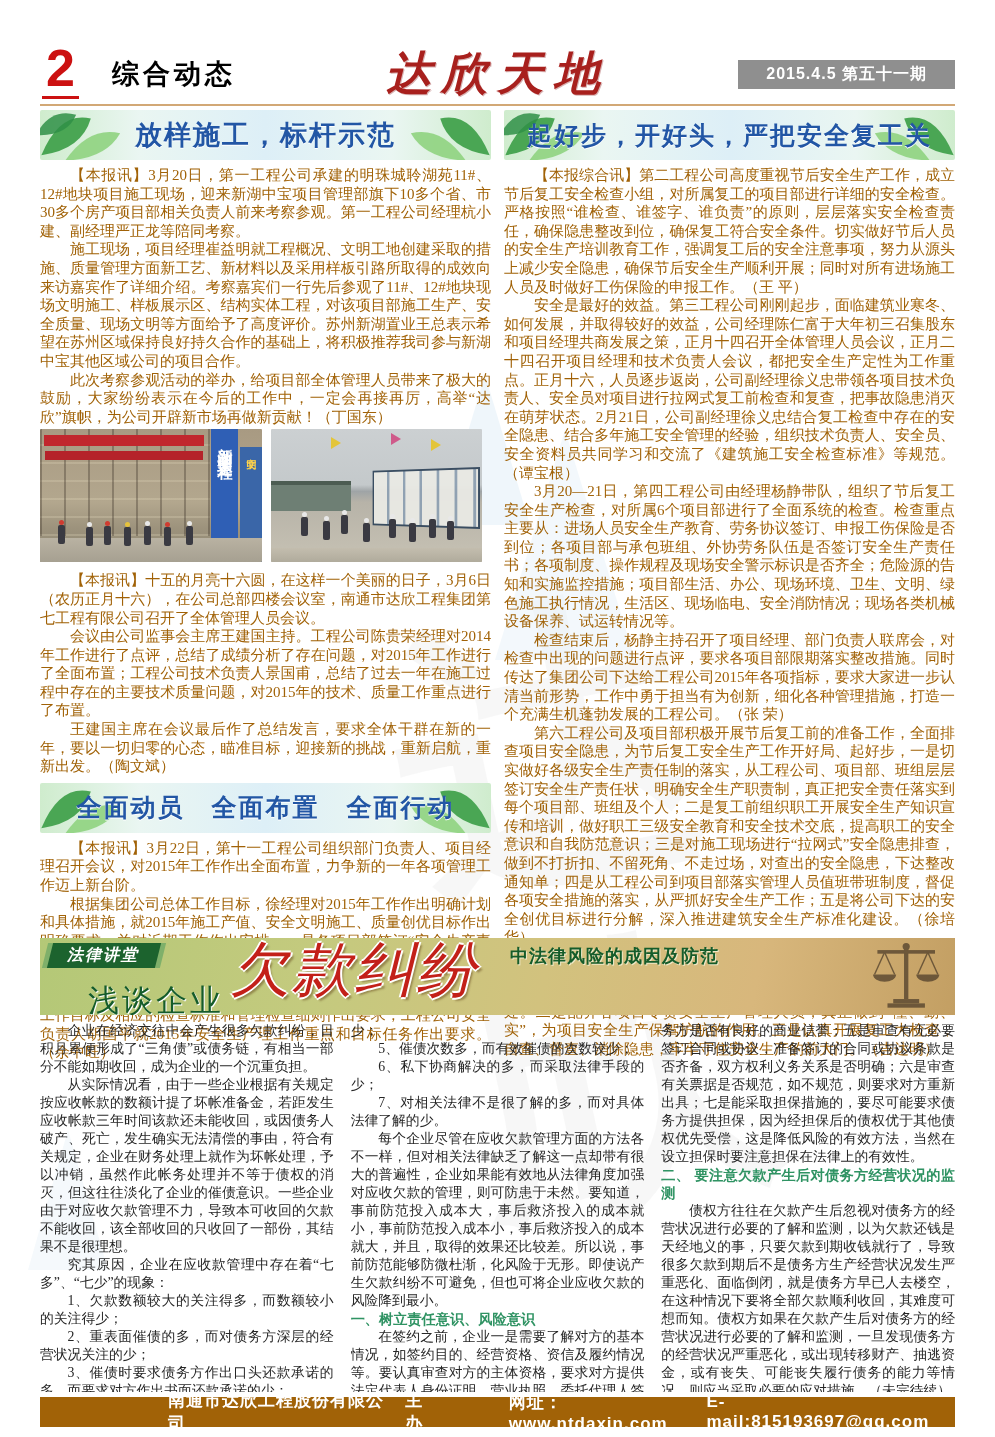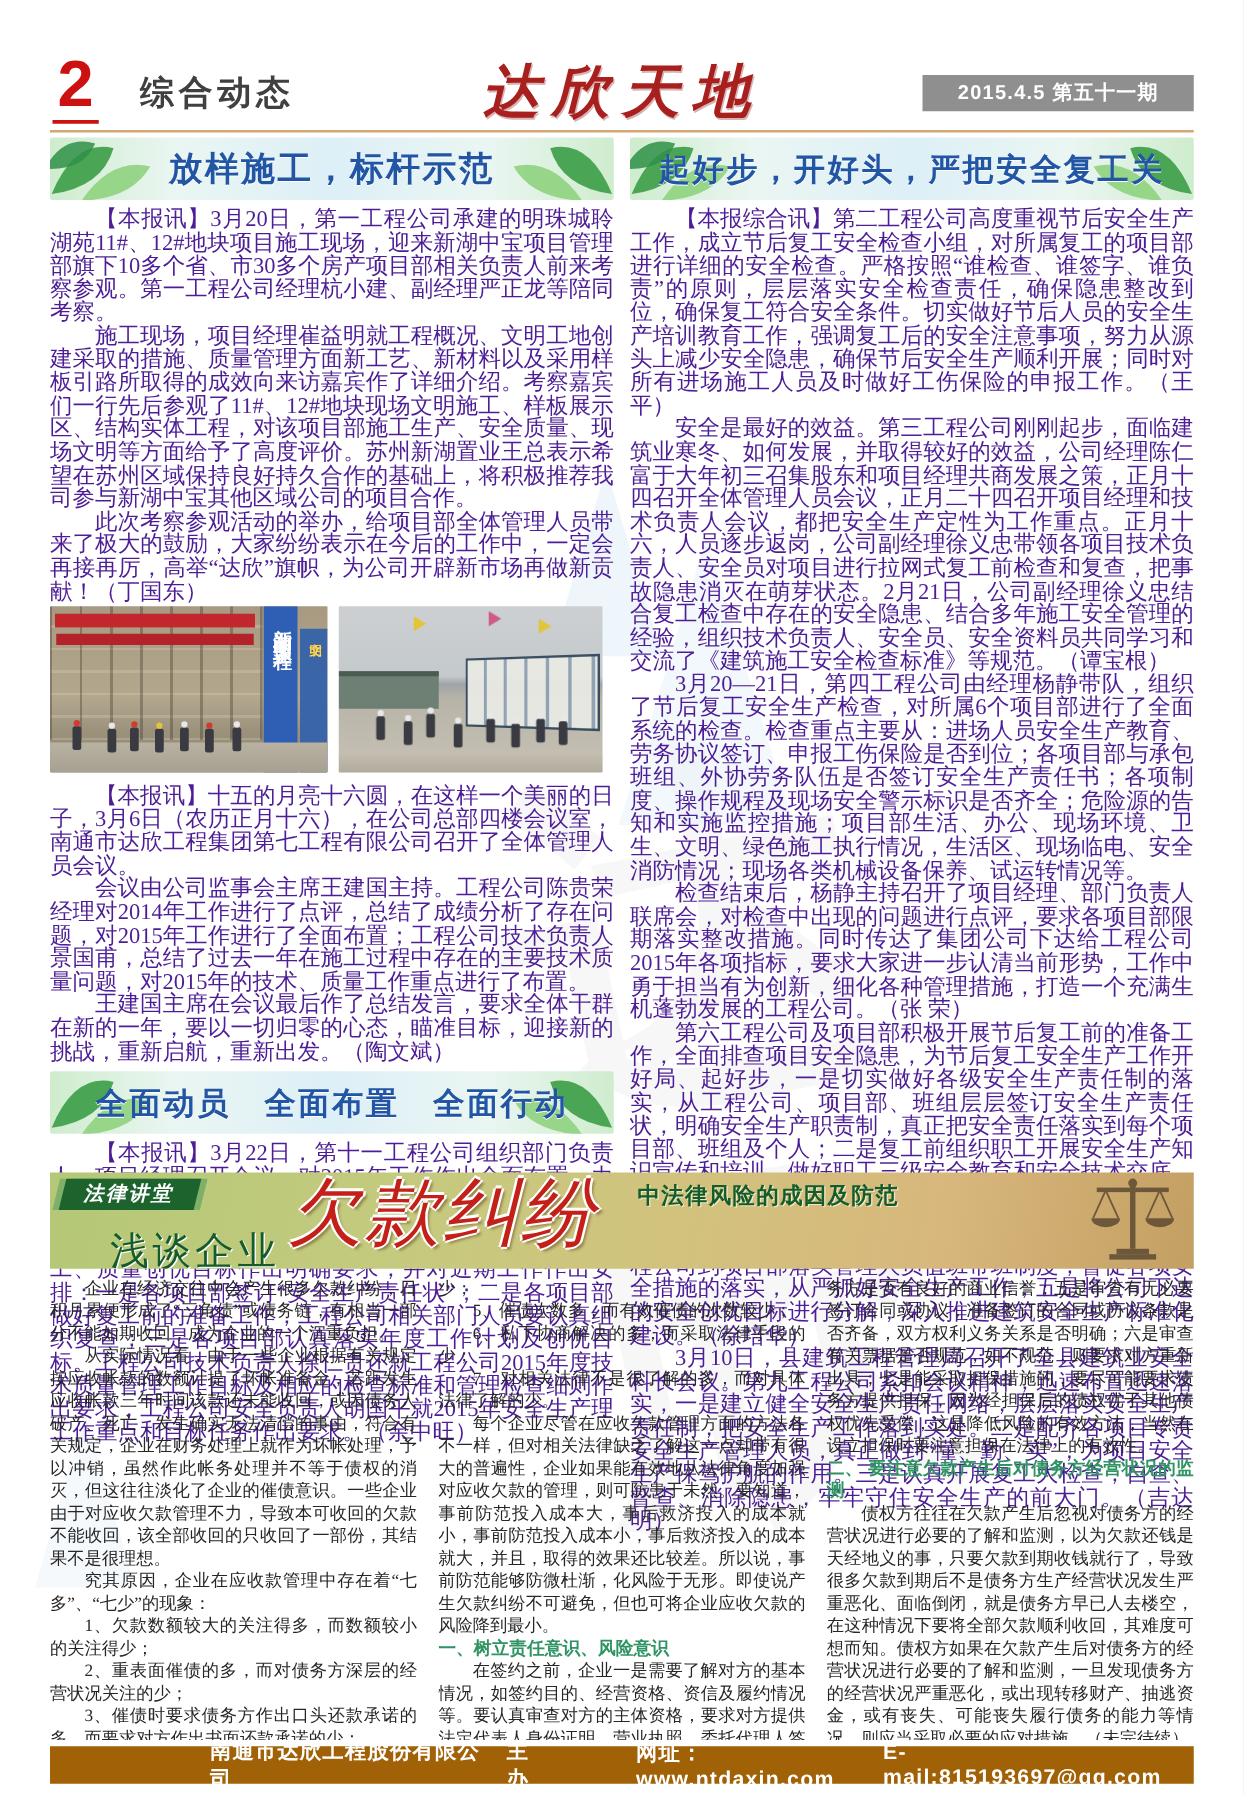--- a/index.html
+++ b/index.html
@@ -10,39 +10,39 @@
            color:#8a8a8a;opacity:0.06;transform:rotate(-12deg);font-weight:bold;z-index:0;pointer-events:none;}
   .wm-tri{position:absolute;width:0;height:0;opacity:.45;z-index:0;pointer-events:none;}
   .wm-tri.t1{left:440px;top:375px;border-left:45px solid transparent;border-right:45px solid transparent;border-bottom:150px solid #dcebf6;}
   .wm-tri.t2{left:495px;top:430px;border-left:70px solid transparent;border-right:70px solid transparent;border-bottom:230px solid #e4f0f8;}
   .wm-tri.t3{left:28px;top:1130px;border-left:40px solid transparent;border-right:40px solid transparent;border-bottom:140px solid #e9f2f9;}
   
   .header{position:absolute;top:46px;left:40px;right:40px;height:54px;z-index:2;}
   .pageno{position:absolute;left:2px;top:-4px;font-family:"Liberation Sans",sans-serif;
           font-size:52px;font-weight:bold;color:#cc1111;line-height:1;border-bottom:3px solid #cc1111;padding:0 4px 2px;}
   .section-title{position:absolute;left:72px;top:10px;font-family:"Liberation Sans",sans-serif;
-          font-size:27px;font-weight:bold;color:#404040;letter-spacing:4px;}
+          font-size:27px;font-weight:bold;color:#000000;letter-spacing:4px;}
   .masthead{position:absolute;left:0;right:0;top:0;text-align:center;font-size:46px;line-height:54px;
           color:#a8201d;font-weight:bold;font-style:italic;letter-spacing:10px;
           font-family:"DejaVu Serif","Liberation Serif",serif;text-shadow:1px 1px 0 #d8b3b3;}
   .issue-badge{position:absolute;right:0;top:14px;background:#8f8f8f;color:#ffffff;
           font-family:"Liberation Sans",sans-serif;font-size:16px;font-weight:bold;padding:4px 28px;letter-spacing:1px;}
   .head-rule{position:absolute;top:104px;left:40px;right:40px;border-top:2px solid #d2a876;z-index:2;}
   
   .main{position:absolute;top:110px;left:40px;right:40px;height:826px;display:flex;gap:13px;z-index:1;}
   .col{width:451px;display:flex;flex-direction:column;}
   .banner{position:relative;height:50px;flex:0 0 50px;margin-bottom:6px;overflow:hidden;border-radius:2px;
           background:linear-gradient(to right,#cfeccd,#eaf6f2 22%,#ddeff7 50%,#eaf6f2 78%,#cfeccd);}
   .banner .headline{position:absolute;left:0;right:0;top:0;bottom:0;display:flex;align-items:center;justify-content:center;
           font-family:"Liberation Sans",sans-serif;font-size:27px;font-weight:bold;color:#2256a5;letter-spacing:2px;
           text-shadow:0 1px 0 #ffffff;}
   .leaves{position:absolute;top:-4px;width:110px;height:58px;}
   .leaves.right{right:-6px;transform:scaleX(-1);}
   .leaves.left{left:-6px;}
-  .art p{margin:0;font-size:18px;line-height:18.6px;text-align:justify;text-indent:2em;color:#4c1d95;}
+  .art p{margin:0;font-size:15px;line-height:18.6px;text-align:justify;text-indent:2em;color:#a16207;}
   .photos{display:flex;gap:9px;margin:3px 0 9px;flex:0 0 133px;}
   
   .photo{position:relative;height:133px;overflow:hidden;border-radius:1px;}
   .photo1{width:222px;background:linear-gradient(#a89a82 0%,#b3a78e 55%,#9c927c 75%,#8d8672 100%);}
   .photo1 .scaffold{position:absolute;inset:0 52px 26px 0;
       background:repeating-linear-gradient(90deg,rgba(60,50,40,.35) 0 2px,transparent 2px 24px),
                  repeating-linear-gradient(0deg,rgba(230,220,190,.25) 0 2px,transparent 2px 18px);}
   .photo1 .banner-red{position:absolute;left:4px;right:58px;height:11px;background:#c1272d;box-shadow:0 15px 0 -1px #b5232a;}
   .photo1 .banner-red.b1{top:6px;} 
   .sign-blue{position:absolute;top:0;bottom:0;right:24px;width:27px;background:#2f5fb5;display:flex;align-items:flex-start;justify-content:center;}

